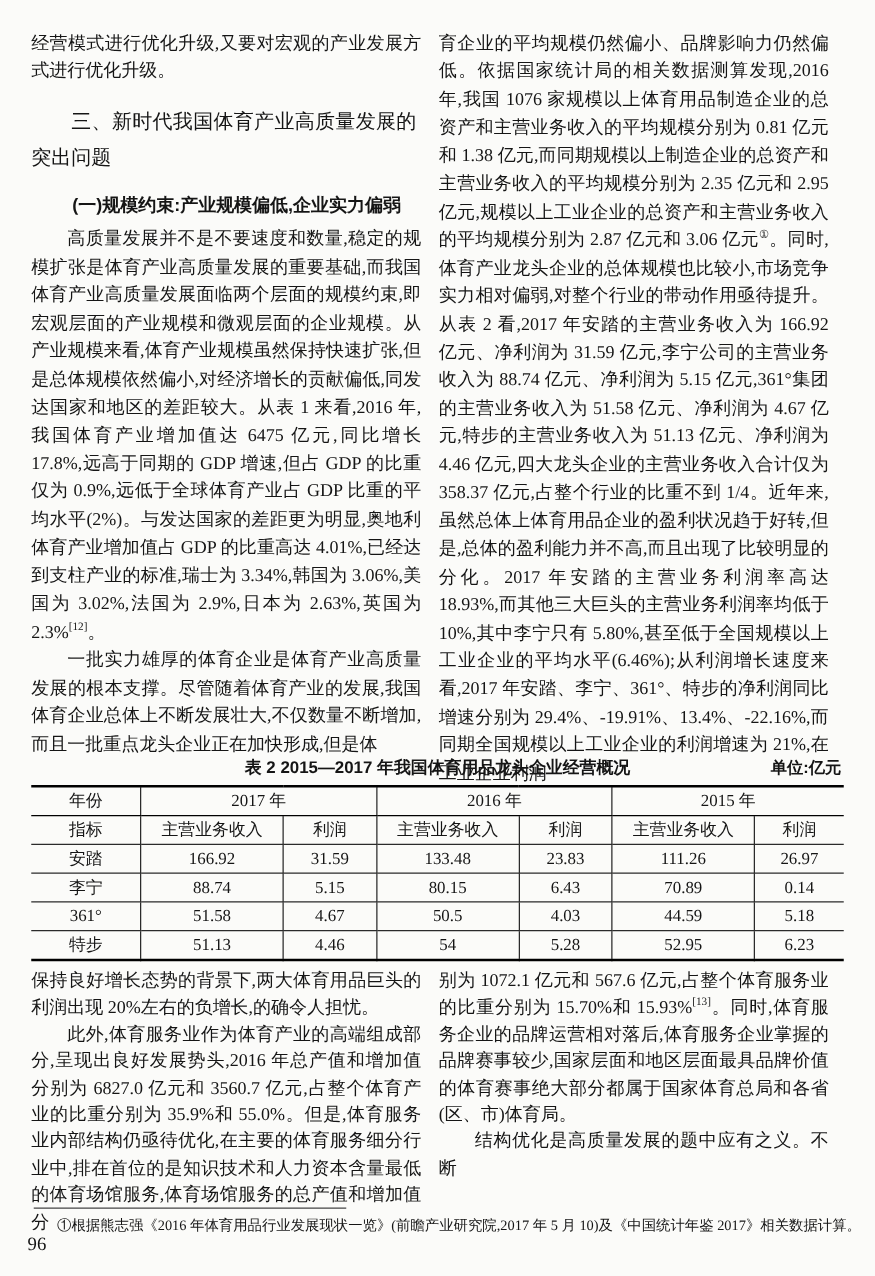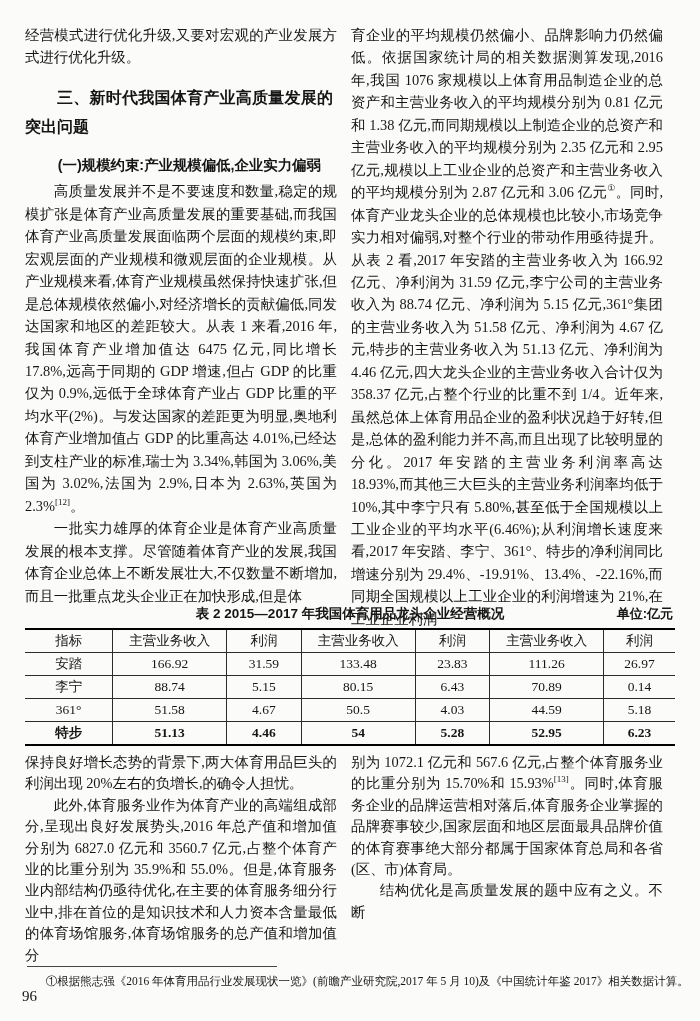--- a/index.html
+++ b/index.html
@@ -29,21 +29,21 @@
     text-align:justify;
     text-justify:inter-character;
   }
   .sec-bottom p{line-height:21.4px;}
   p.indent{text-indent:2em;}
   p.noindent{text-indent:0;}
   sup{font-size:9px;line-height:0;}
   
   .h1{
     font-family:"Liberation Sans","DejaVu Sans",sans-serif;
-    font-weight:bold;
+    font-weight:normal;
     font-size:16px;
     line-height:29px;
     text-indent:2em;
     text-align:justify;
     margin:14px 4px 13px 0;
   }
   .h2{
     font-family:"Liberation Sans","DejaVu Sans",sans-serif;
     font-weight:bold;
     font-size:14.4px;
@@ -81,21 +81,21 @@
     border:1px solid #2b2b2b;
     text-align:center;
     height:22px;
     padding:0 2px;
     overflow:hidden;
     white-space:nowrap;
   }
   table.data td:first-child{border-left:none;}
   table.data td:last-child{border-right:none;}
   table.data tr.year-row td{border-top:none;border-bottom:1.5px solid #000;}
-  table.data tr:last-child td{border-bottom:none;font-weight:bold;}
+  table.data tr:last-child td{border-bottom:none;}
   .table-note{
     margin-top:7px;
     font-size:12px;
     font-style:italic;
     text-indent:2em;
     line-height:16px;
   }
   
   .footnote-area{position:absolute;left:25px;right:33px;top:966px;}
   .footnote-rule{width:250px;border-top:1px solid #444;margin:0 0 7px 2px;}
@@ -137,20 +137,26 @@
       <colgroup>
         <col style="width:13.5%">
           <col style="width:17.5%">
           <col style="width:11.5%">
         <col style="width:17.5%">
           <col style="width:11.5%">
           <col style="width:17.5%">
           <col style="width:11%">
       </colgroup>
       <tbody>
+        <tr class="year-row">
+          <td>年份</td>
+          <td colspan="2">2017 年</td>
+          <td colspan="2">2016 年</td>
+          <td colspan="2">2015 年</td>
+        </tr>
         <tr>
           <td>指标</td>
           <td>主营业务收入</td>
           <td>利润</td>
           <td>主营业务收入</td>
           <td>利润</td>
           <td>主营业务收入</td>
           <td>利润</td>
         </tr>
         <tr>

